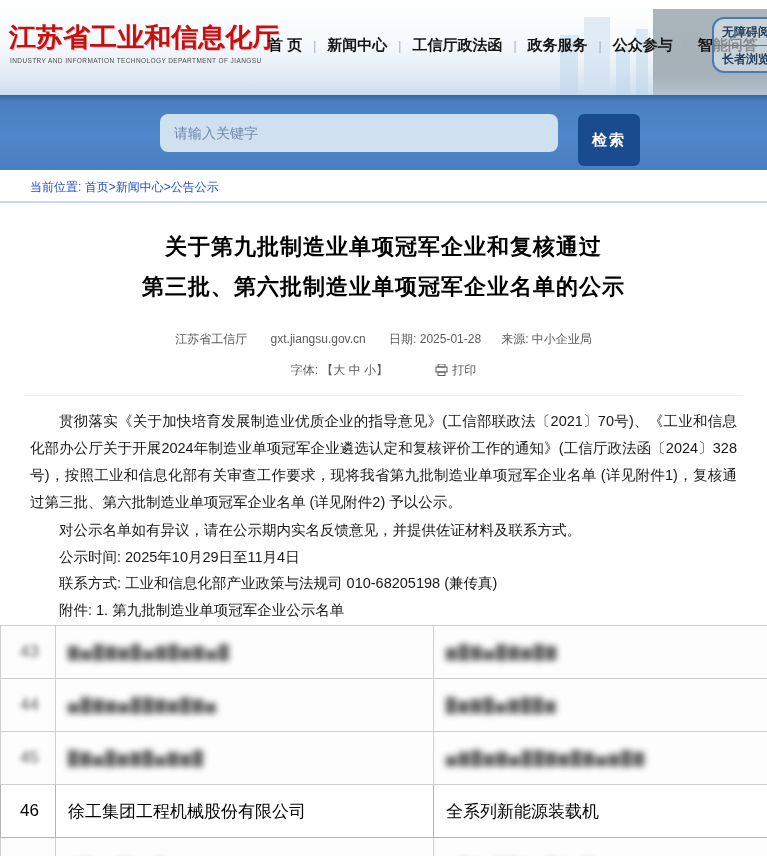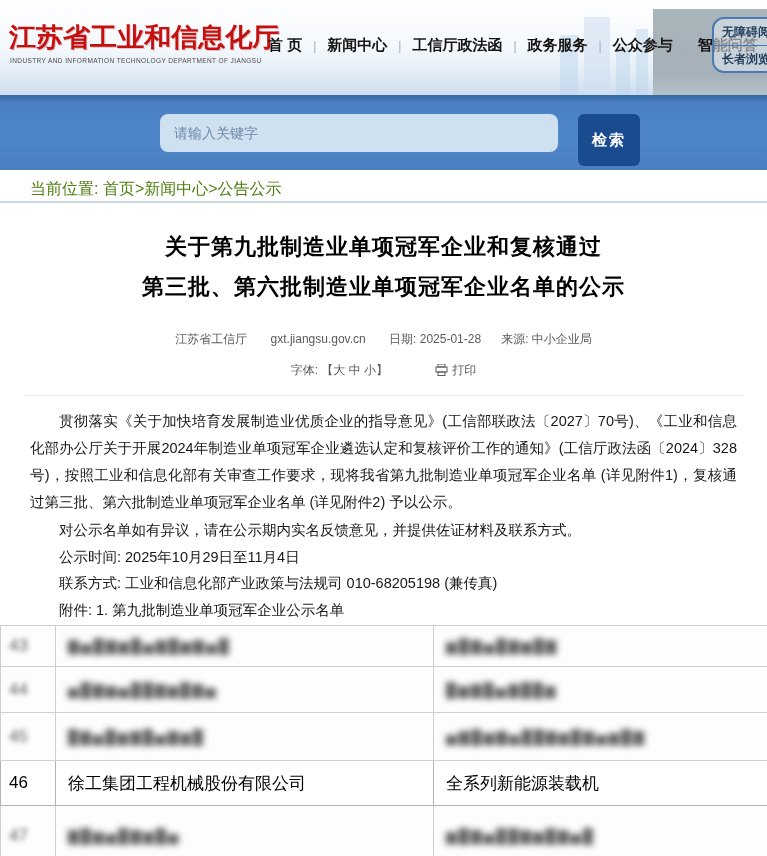--- a/index.html
+++ b/index.html
@@ -42,21 +42,21 @@
     font-family:"Liberation Sans","DejaVu Sans",sans-serif; }
   .search-input::placeholder { color:#6e89a8; opacity:1; }
   .search-btn { position:absolute; left:578px; top:19px; width:62px; height:52px;
     background:#1b4b8f; color:#fff; font-size:15px; font-weight:bold; border:none;
     border-radius:6px; cursor:pointer; letter-spacing:2px;
     font-family:"Liberation Sans","DejaVu Sans",sans-serif; }
 
   
   .crumb-row { position:relative; width:767px; height:33px; background:#fff;
     border-bottom:2px solid #ccd9e5; }
-  .crumb { position:absolute; left:30px; top:9px; font-size:16px; color:#4d7c0f; }
+  .crumb { position:absolute; left:30px; top:9px; font-size:12px; color:#1d4ed8; }
   .crumb .path { cursor:pointer; }
 
   
   .article { position:relative; width:767px; background:#fff; }
   .title { text-align:center; font-size:22px; font-weight:bold; color:#000;
     letter-spacing:1px; line-height:40px; }
   .title-wrap { padding-top:24px; }
   .meta1 { margin-top:24px; text-align:center; font-size:12px; color:#5a5a5a; }
   .meta1 span { margin:0 10px; }
   .meta2 { margin-top:14px; text-align:center; font-size:12px; color:#5a5a5a; }
@@ -71,21 +71,21 @@
   .p-line { line-height:23.5px; padding-left:2em; margin-top:3px; }
   .p-indent2 { padding-left:65px; }
   .signature { margin:14px 25px 0 0; text-align:right; font-size:14.5px;
     color:#181818; line-height:24px; }
 
   
   .tbl { position:absolute; left:0; top:625px; width:767px; border-collapse:collapse;
     table-layout:fixed; }
   .tbl td { border:1px solid #b3b3b3; padding:0 12px; font-size:17px; color:#000;
     background:#fff; overflow:hidden; white-space:nowrap; }
-  .tbl .c-num { width:55px; text-align:left; padding:8px; }
+  .tbl .c-num { width:55px; text-align:right; padding:16px; }
   .tbl .c-co  { width:378px; }
   .tbl .c-pr  { width:334px; }
   tr.blur-row td { border-color:#cfcfcf; background:#fdfdfd; }
   .blurred { filter:blur(3.2px); color:#3c3c3c; opacity:.8; letter-spacing:2px;
     font-size:14px; }
   .blurred-num { filter:blur(2.6px); color:#3c3c3c; opacity:.85; }
   .r43 { height:41px; } .r44 { height:46px; } .r45 { height:48px; }
   .r46 { height:45px; } .r47 { height:60px; }
 </style>
 </head>
@@ -152,21 +152,21 @@
         <rect x="3" y="0" width="7" height="3" fill="none" stroke="#5a5a5a"></rect>
         <rect x="1" y="3" width="11" height="5" fill="none" stroke="#5a5a5a"></rect>
         <rect x="3" y="8" width="7" height="3.5" fill="none" stroke="#5a5a5a"></rect>
       </svg><span>打印</span>
     </span>
   </div>
 
   <div class="art-div"></div>
 
   <div class="body-text">
-    <p class="p-first">贯彻落实《关于加快培育发展制造业优质企业的指导意见》(工信部联政法〔2027〕70号)、《工业和信息化部办公厅关于开展2024年制造业单项冠军企业遴选认定和复核评价工作的通知》(工信厅政法函〔2024〕328号)，按照工业和信息化部有关审查工作要求，现将我省第九批制造业单项冠军企业名单 (详见附件1)，复核通过第三批、第六批制造业单项冠军企业名单 (详见附件2) 予以公示。</p>
+    <p class="p-first">贯彻落实《关于加快培育发展制造业优质企业的指导意见》(工信部联政法〔2021〕70号)、《工业和信息化部办公厅关于开展2024年制造业单项冠军企业遴选认定和复核评价工作的通知》(工信厅政法函〔2024〕328号)，按照工业和信息化部有关审查工作要求，现将我省第九批制造业单项冠军企业名单 (详见附件1)，复核通过第三批、第六批制造业单项冠军企业名单 (详见附件2) 予以公示。</p>
     <p class="p-line">对公示名单如有异议，请在公示期内实名反馈意见，并提供佐证材料及联系方式。</p>
     <p class="p-line">公示时间: 2025年10月29日至11月4日</p>
     <p class="p-line">联系方式: 工业和信息化部产业政策与法规司  010-68205198 (兼传真)</p>
     <p class="p-line">附件: 1. 第九批制造业单项冠军企业公示名单</p>
     <p class="p-line p-indent2">2. 复核通过第三批、第六批制造业单项冠军企业公示名单</p>
   </div>
 
   <div class="signature">
     <div>江苏省工业和信息化厅</div>
     <div>2025年10月29日</div>

